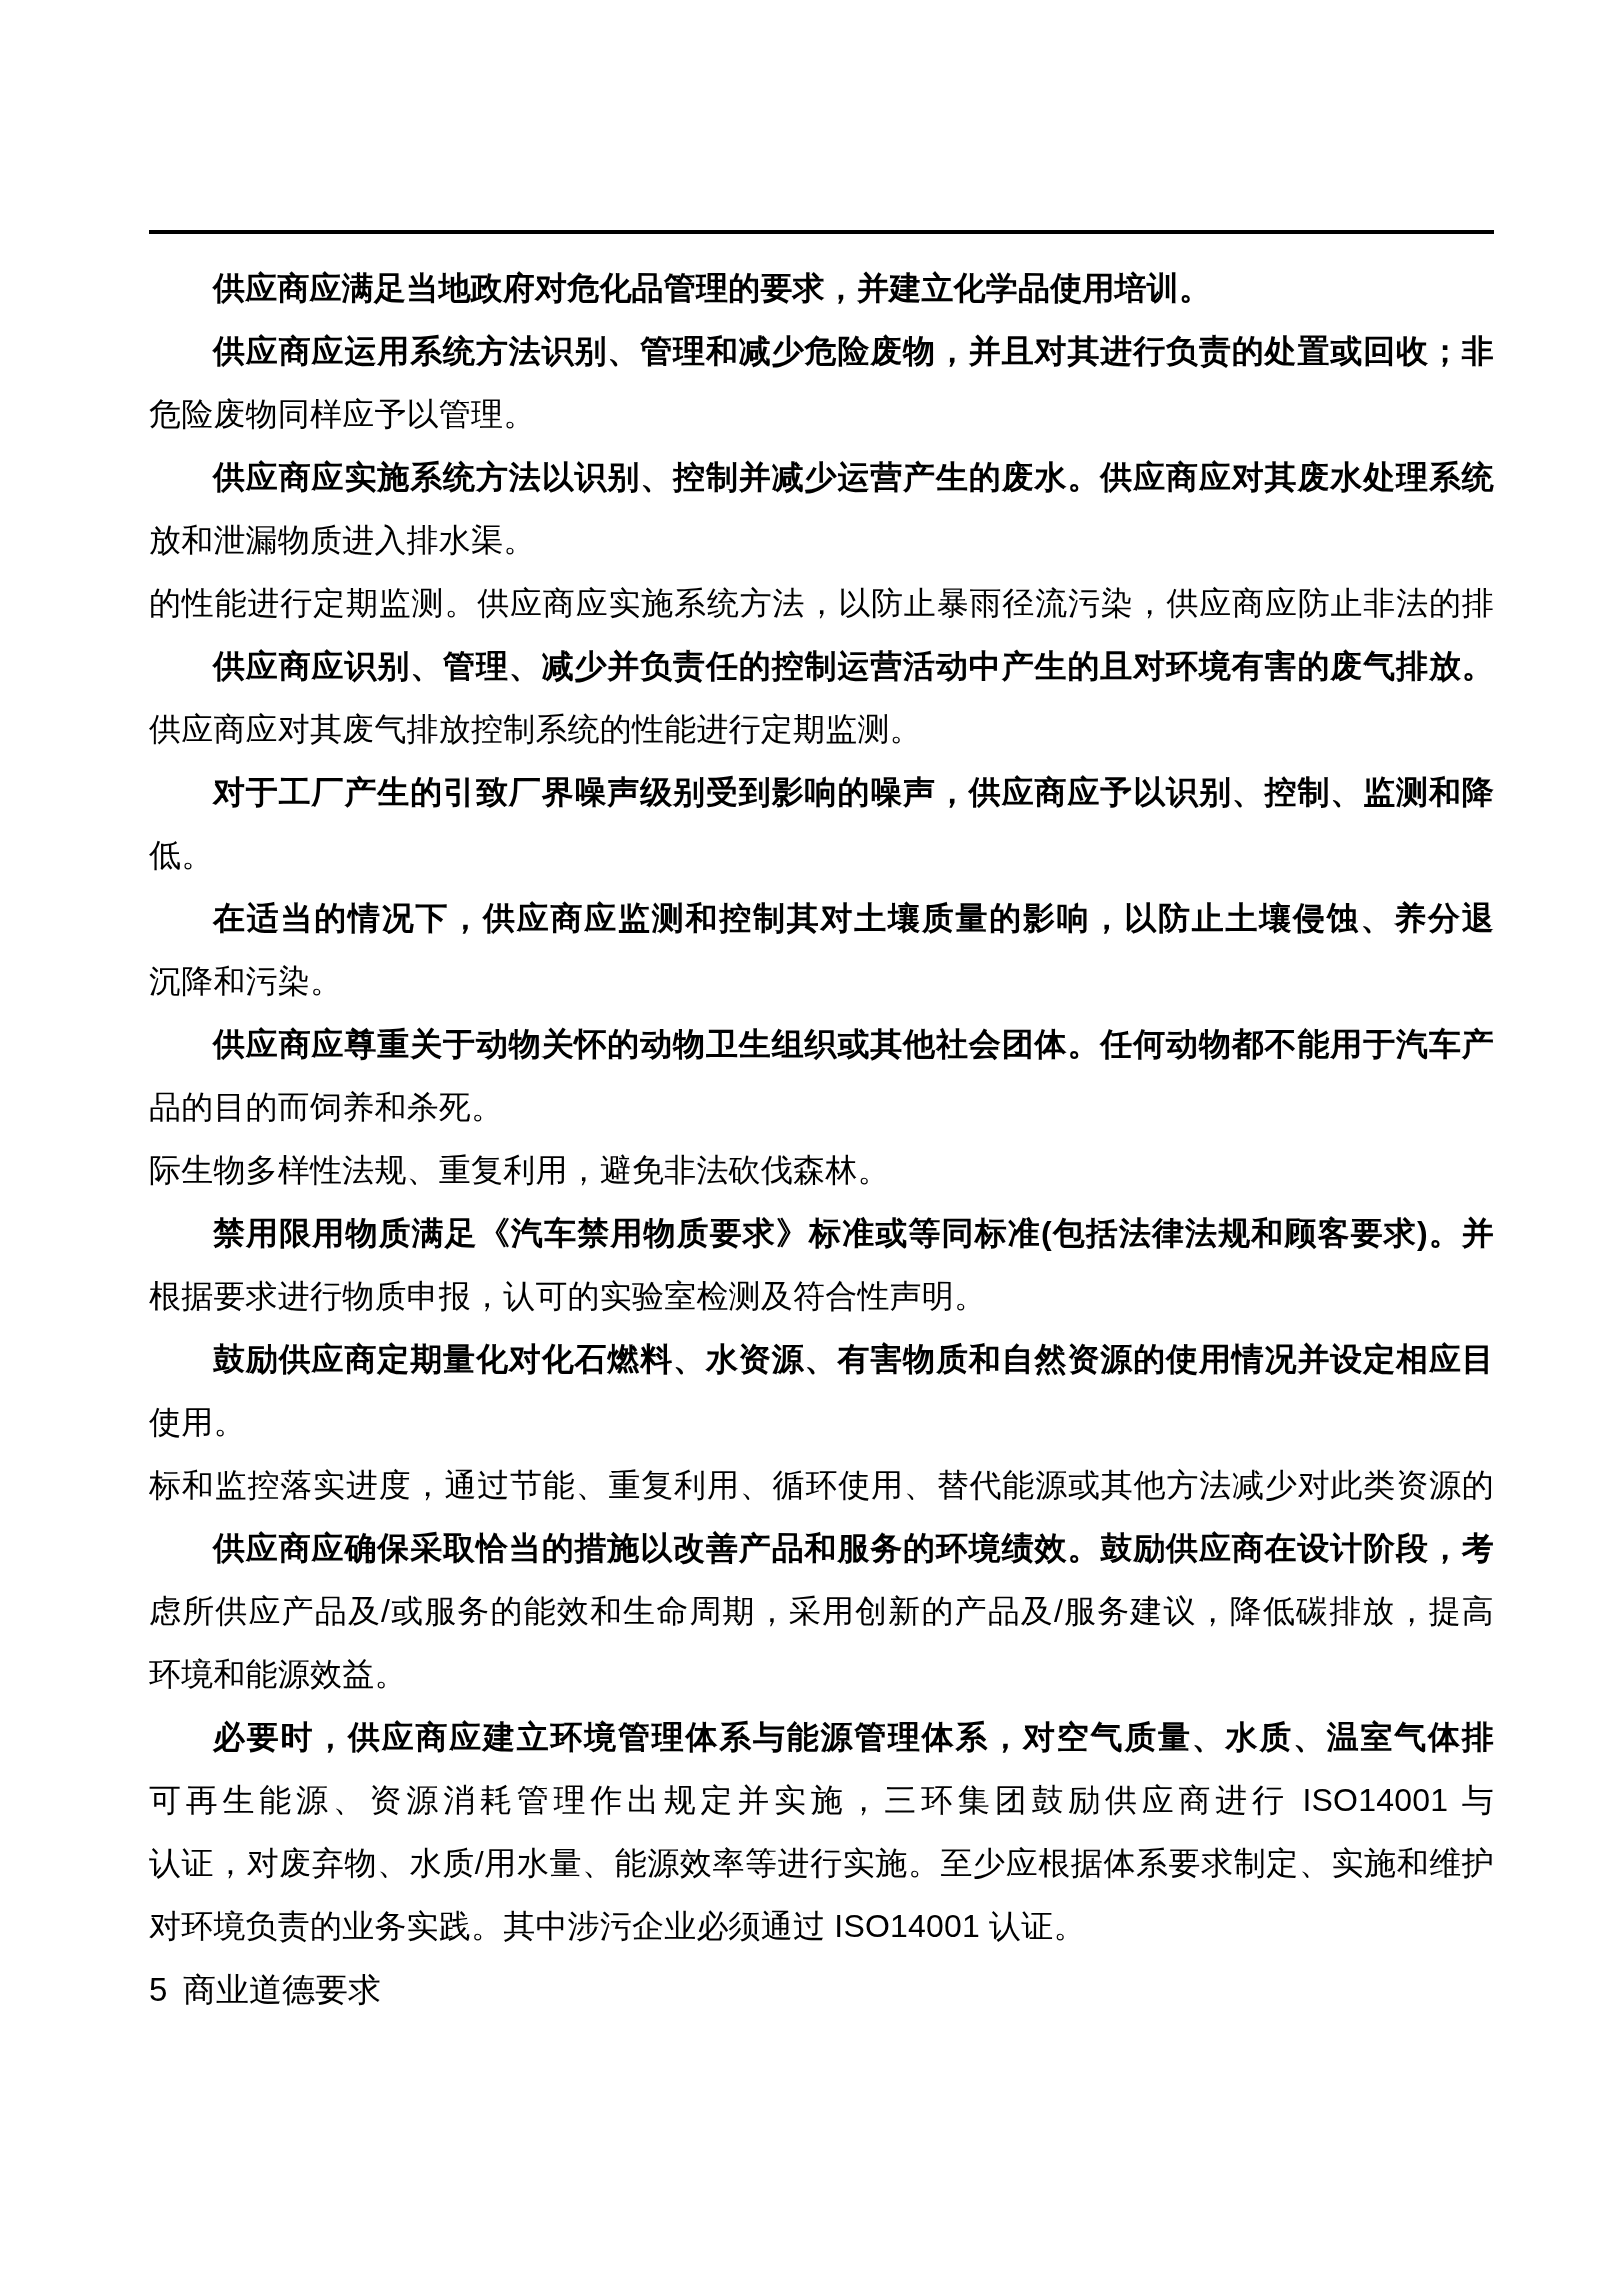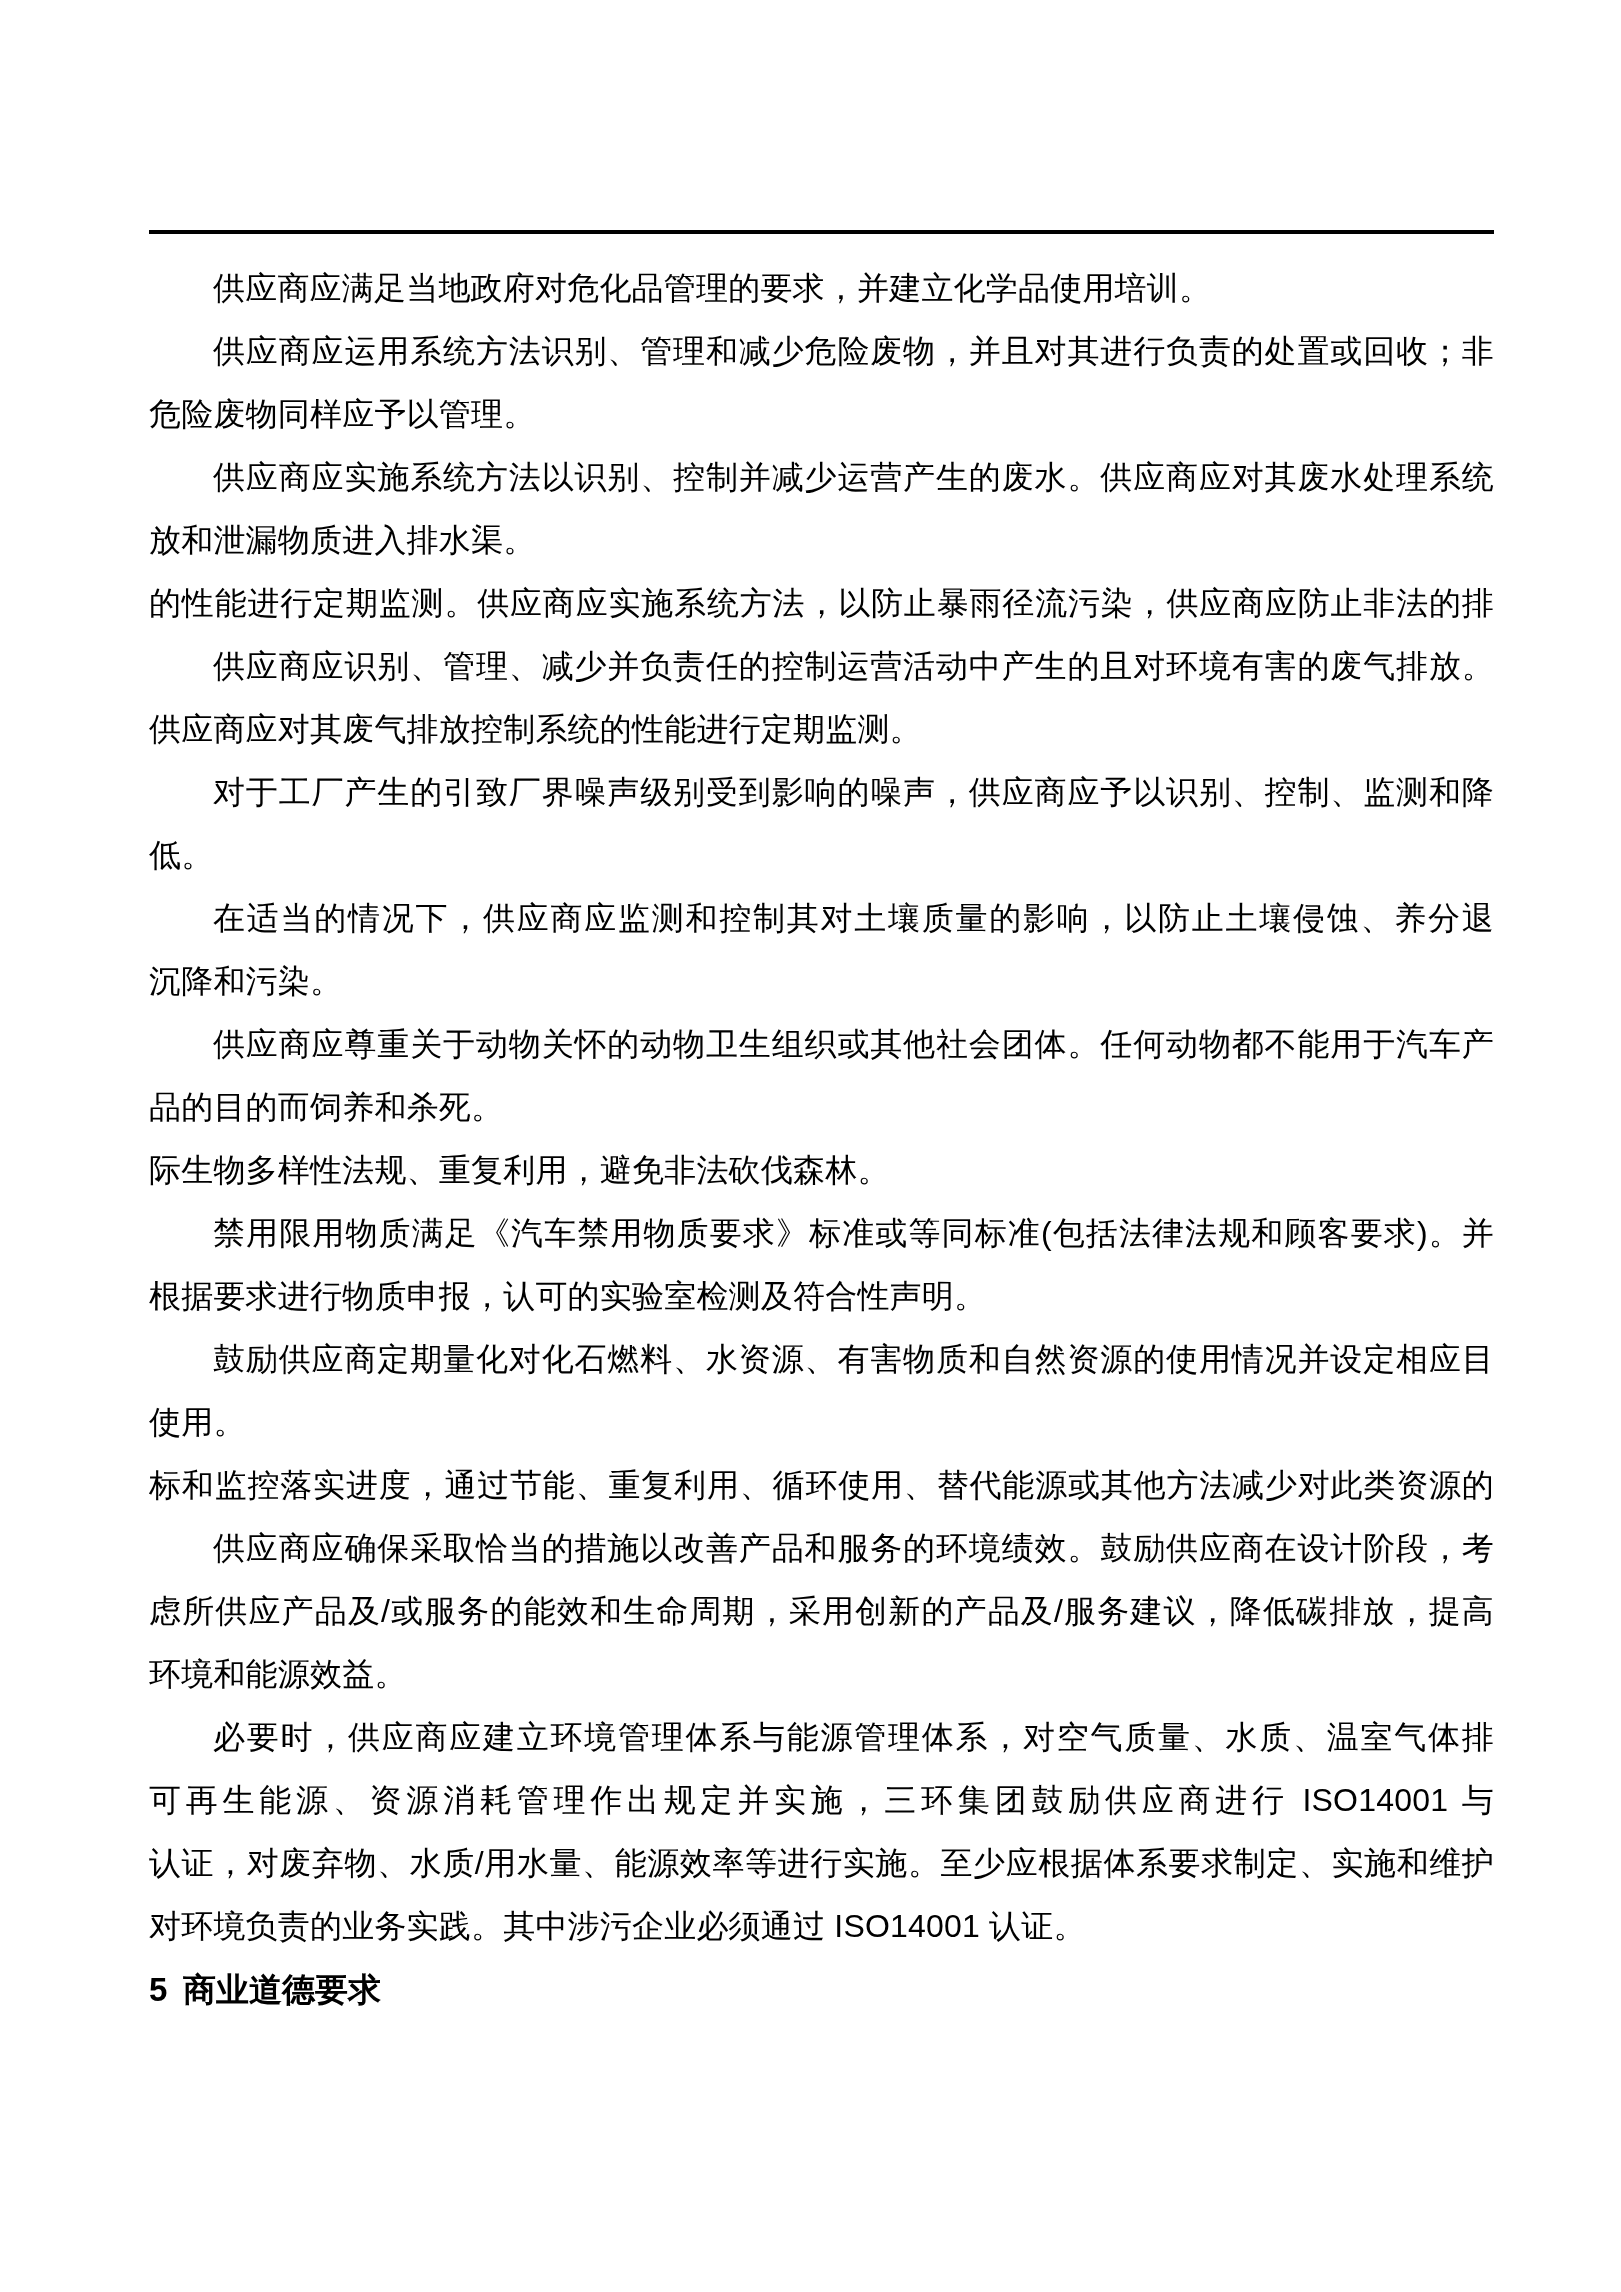--- a/index.html
+++ b/index.html
@@ -38,24 +38,24 @@
     line-height: 63px;
     height: 63px;
     overflow: hidden;
     text-align: left;
     letter-spacing: 0.2px;
   }
   .line.fill {
     text-align: justify;
     text-align-last: justify;
   }
-  .line.first { text-indent: 2em; }
+  .line.first { text-indent: 2em; font-weight: bold; }
   .heading {
     font-size: 33px;
-    font-weight: 700;
+    font-weight: 400;
     line-height: 63px;
     height: 63px;
     margin: 0;
     white-space: nowrap;
   }
   .heading .num { margin-right: 15.7px; }
 </style>
 </head>
 <body>
 

